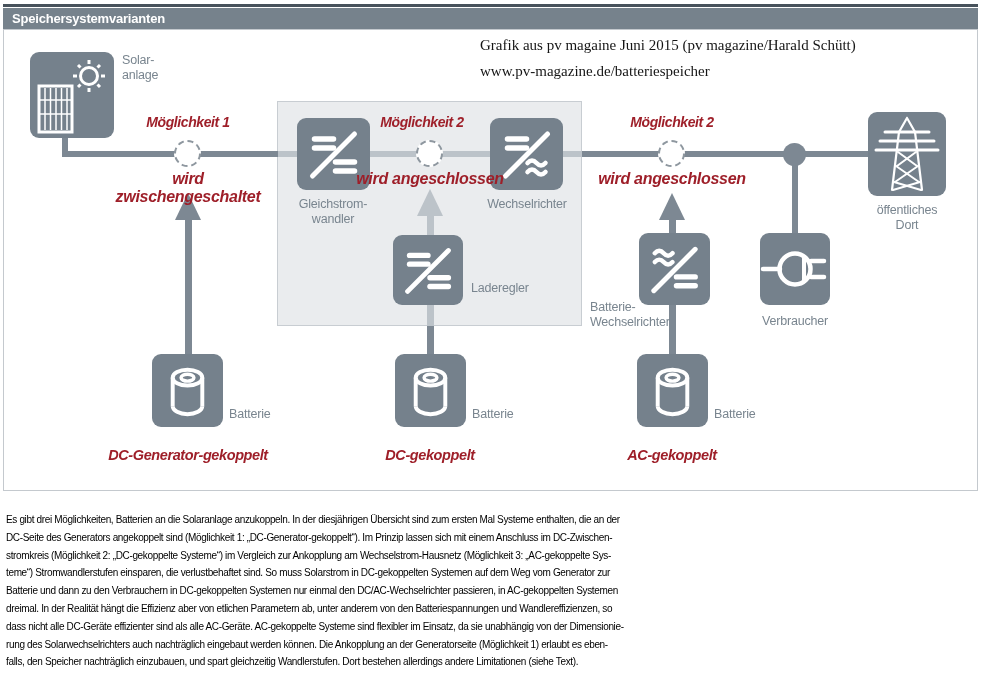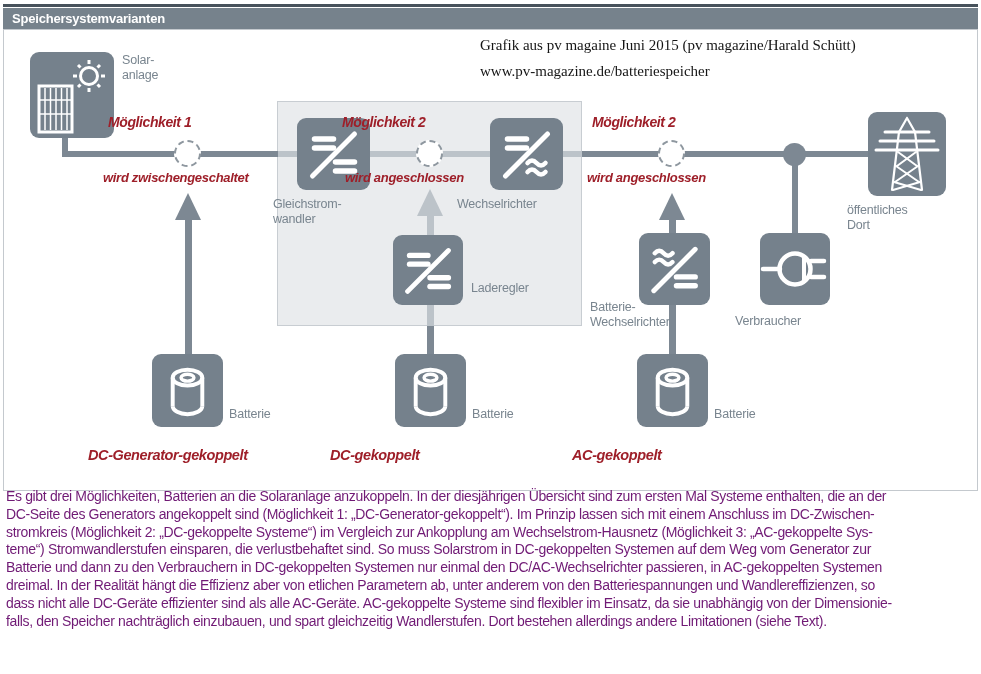--- a/index.html
+++ b/index.html
@@ -18,26 +18,26 @@
   .line.light{background:#bcc3c9;}
   .dot{background:#7d8893;border-radius:50%;}
   .dashed-circle{width:27px;height:27px;border:2px dashed #8e979f;border-radius:50%;
                  background:#fff;box-sizing:border-box;}
   .arrowhead{width:0;height:0;border-left:13px solid transparent;border-right:13px solid transparent;
              border-bottom:27px solid #7d8893;}
   .arrowhead.light{border-bottom-color:#bcc3c9;}
   .icon{background:#75818c;border-radius:9px;}
   .icon svg{display:block;}
   .glabel{color:#79858f;font-size:12.5px;line-height:15px;letter-spacing:-0.2px;}
-  .center{text-align:left;}
+  .center{text-align:center;}
   .red{color:#9e1f29;font-weight:bold;font-style:italic;}
   .ptitle{font-size:14px;letter-spacing:-0.4px;}
-  .psub{font-size:13px;letter-spacing:-0.3px;}
+  .psub{font-size:16px;letter-spacing:-0.3px;}
   .coupling{font-size:14.5px;letter-spacing:-0.4px;}
-  .caption{left:6px;top:488px;width:970px;color:#701a75;font-size:14px;line-height:17.8px;
+  .caption{left:6px;top:511px;width:970px;color:#000000;font-size:10px;line-height:17.8px;
            letter-spacing:-0.35px;}
   .caption div{white-space:nowrap;overflow:hidden;}
 </style>
 </head>
 <body>
 
 <div class="canvas">
 
   <div class="abs top-rule"></div>
   <div class="abs header-bar">
@@ -237,16 +237,17 @@
   <div class="abs red coupling center" style="left:572px;top:447px;width:200px;">AC-gekoppelt</div>
 
   <div class="abs caption">
     <div>Es gibt drei Möglichkeiten, Batterien an die Solaranlage anzukoppeln. In der diesjährigen Übersicht sind zum ersten Mal Systeme enthalten, die an der</div>
     <div>DC-Seite des Generators angekoppelt sind (Möglichkeit 1: „DC-Generator-gekoppelt“). Im Prinzip lassen sich mit einem Anschluss im DC-Zwischen-</div>
     <div>stromkreis (Möglichkeit 2: „DC-gekoppelte Systeme“) im Vergleich zur Ankopplung am Wechselstrom-Hausnetz (Möglichkeit 3: „AC-gekoppelte Sys-</div>
     <div>teme“) Stromwandlerstufen einsparen, die verlustbehaftet sind. So muss Solarstrom in DC-gekoppelten Systemen auf dem Weg vom Generator zur</div>
     <div>Batterie und dann zu den Verbrauchern in DC-gekoppelten Systemen nur einmal den DC/AC-Wechselrichter passieren, in AC-gekoppelten Systemen</div>
     <div>dreimal. In der Realität hängt die Effizienz aber von etlichen Parametern ab, unter anderem von den Batteriespannungen und Wandlereffizienzen, so</div>
     <div>dass nicht alle DC-Geräte effizienter sind als alle AC-Geräte. AC-gekoppelte Systeme sind flexibler im Einsatz, da sie unabhängig von der Dimensionie-</div>
+    <div>rung des Solarwechselrichters auch nachträglich eingebaut werden können. Die Ankopplung an der Generatorseite (Möglichkeit 1) erlaubt es eben-</div>
     <div>falls, den Speicher nachträglich einzubauen, und spart gleichzeitig Wandlerstufen. Dort bestehen allerdings andere Limitationen (siehe Text).</div>
   </div>
 
 </div>
 
 </body></html>

